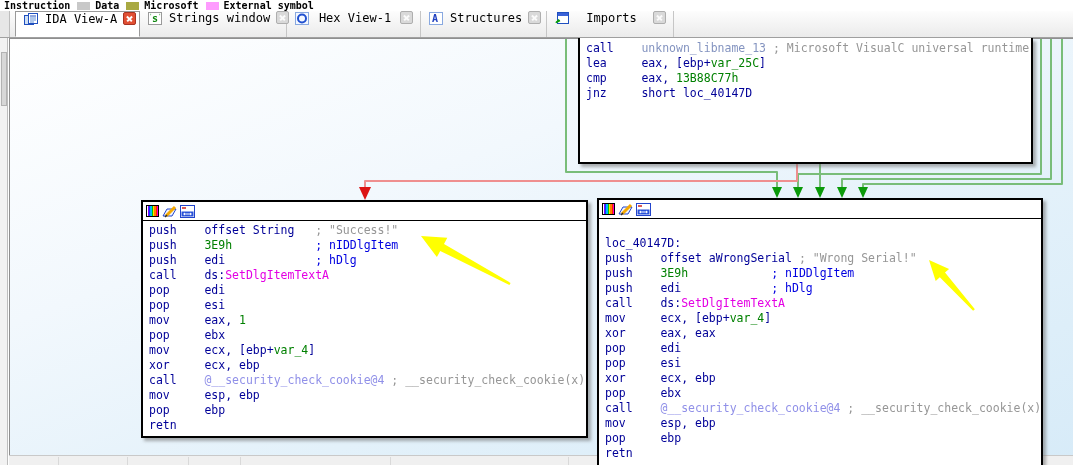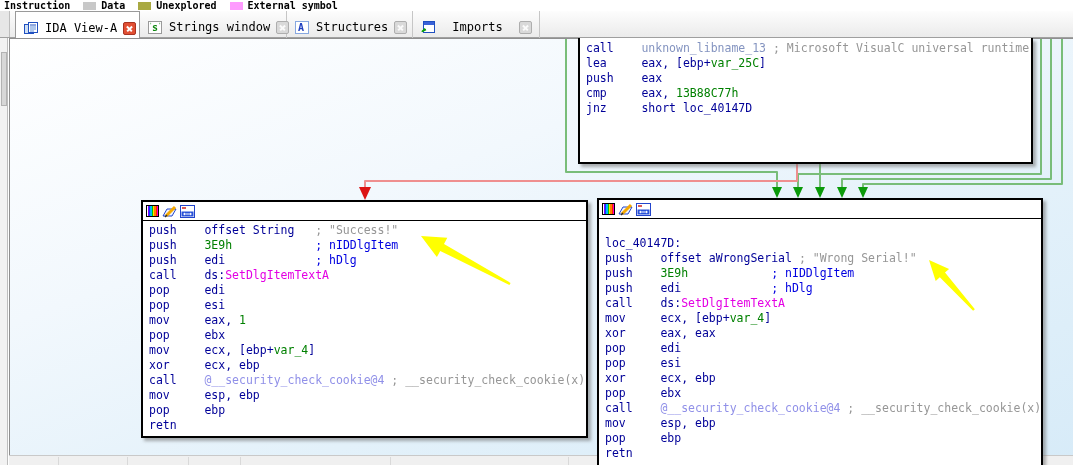--- a/index.html
+++ b/index.html
@@ -2,31 +2,31 @@
 <html><head>
 <meta charset="utf-8">
 <style>
   html,body{margin:0;padding:0;}
   body{width:1073px;height:465px;overflow:hidden;position:relative;background:#fff;
        font-family:"DejaVu Sans Mono",monospace;}
 
   
   .legend{position:absolute;left:0;top:0;width:1073px;height:11px;background:#fff;
           display:flex;align-items:center;font:bold 10px/11px "DejaVu Sans Mono",monospace;color:#000;}
-  .legend-item{display:flex;align-items:center;margin-right:13px;}
+  .legend-item{display:flex;align-items:center;margin-right:7px;}
   .legend-item:first-child{margin-left:4px;}
   .swatch{width:13px;height:8px;margin-right:5px;display:inline-block;}
 
   
   .tabbar{position:absolute;left:0;top:11px;width:1073px;height:27px;
           background:linear-gradient(#fdfdfd,#ebebeb);border-bottom:1px solid #a0a0a0;
           display:flex;align-items:stretch;box-sizing:border-box;}
   .tab-scroll-stub{width:9px;border-right:1px solid #bdbdbd;background:#e7e7e7;}
   .tab-lead{width:5px;}
-  .tab{display:flex;align-items:center;box-sizing:border-box;padding:16px 7px;
+  .tab{display:flex;align-items:flex-start;box-sizing:border-box;padding:0 7px;
        border-right:1px solid #c6c6c6;font:12px "DejaVu Sans Mono",monospace;color:#000;cursor:default;}
   .tab .tab-label{flex:1;text-align:center;padding:0 6px;white-space:nowrap;}
   .tab.active{background:#fff;border:1px solid #9a9a9a;border-bottom:1px solid #fff;}
   .tab-icon{width:16px;height:15px;flex:0 0 16px;}
   .closebox{width:13px;height:13px;border-radius:2px;position:relative;flex:0 0 13px;
             background:#d9d9d9;border:1px solid #aeaeae;box-sizing:border-box;}
   .closebox::before,.closebox::after{content:"";position:absolute;left:2px;top:5px;width:7px;height:1.6px;
             background:#fafafa;}
   .closebox::before{transform:rotate(45deg);} .closebox::after{transform:rotate(-45deg);}
   .closebox.red{background:#e14f33;border-color:#a83322;}
@@ -73,21 +73,21 @@
 <div class="legend">
   <div class="legend-item">
     <span>Instruction</span>
   </div>
   <div class="legend-item">
     <span class="swatch" style="background: rgb(200, 200, 200);"></span>
     <span>Data</span>
   </div>
   <div class="legend-item">
     <span class="swatch" style="background: rgb(169, 169, 66);"></span>
-    <span>Unexplored</span>
+    <span>Microsoft</span>
   </div>
   <div class="legend-item">
     <span class="swatch" style="background: rgb(254, 155, 254);"></span>
     <span>External symbol</span>
   </div>
 </div>
 
 <div class="tabbar">
   <div class="tab-scroll-stub"></div>
   <div class="tab-lead"></div>
@@ -109,20 +109,28 @@
     <svg class="tab-icon" viewBox="0 0 16 15">
       <rect x="1.5" y="1.5" width="13" height="12" fill="#fff" stroke="#9a9a9a"></rect>
       <text x="5" y="11" font-size="10" font-weight="bold" fill="#108810">s</text>
       <text x="2" y="7" font-size="6" fill="#108810">'</text>
         <text x="11" y="7" font-size="6" fill="#108810">'</text>
     </svg>
     <span class="tab-label">Strings window</span>
     <span class="closebox"></span>
   </div>
 
+  <div class="tab" style="width:134px">
+    <svg class="tab-icon" viewBox="0 0 16 15">
+      <rect x="1.5" y="1.5" width="13" height="12" fill="#f4f8ff" stroke="#88a8e0"></rect>
+      <circle cx="8" cy="7.5" r="4" fill="none" stroke="#2050d0" stroke-width="2"></circle>
+    </svg>
+    <span class="tab-label">Hex View-1</span>
+    <span class="closebox"></span>
+  </div>
 
   <div class="tab" style="width:126px">
     <svg class="tab-icon" viewBox="0 0 16 15">
       <rect x="1.5" y="1.5" width="13" height="12" fill="#fff" stroke="#88a8e0"></rect>
       <text x="4" y="11" font-size="10" font-weight="bold" fill="#2040c0">A</text>
     </svg>
     <span class="tab-label">Structures</span>
     <span class="closebox"></span>
   </div>
 
@@ -167,21 +175,20 @@
   <polygon points="837,187 847,187 842,198" fill="#0b9a0b"></polygon>
   <polygon points="858,187 868,187 863,198" fill="#0b9a0b"></polygon>
   <path d="M797 163 V181 H365 V188" fill="none" stroke-width="2" stroke-linejoin="round" stroke="#ef8f8f"></path>
   <polygon points="359,187 371,187 365,200" fill="#dc1414"></polygon>
 </svg>
 
 <div class="node" id="node-entry">
   <div class="node-body">
       <div class="code-line"><span class="seg-c">call    </span><span class="seg-l">unknown_libname_13</span><span class="seg-c"> </span><span class="seg-g">; Microsoft VisualC universal runtime</span></div>
       <div class="code-line"><span class="seg-c">lea     eax, [ebp+</span><span class="seg-n">var_25C</span><span class="seg-c">]</span></div>
-      <div class="code-line"><span class="seg-c">push    eax</span></div>
       <div class="code-line"><span class="seg-c">cmp     eax, </span><span class="seg-n">13B88C77h</span></div>
       <div class="code-line"><span class="seg-c">jnz     short loc_40147D</span></div>
     </div>
 </div>
 
 <div class="node" id="node-success">
   <div class="node-head">
     <span class="hicon icon-palette"></span>
     <svg class="hicon" width="15" height="13" viewBox="0 0 15 13">
       <path d="M1 11 L10 11 L14 4 L5 4 Z" fill="#eef3ff" stroke="#2244cc"></path>

